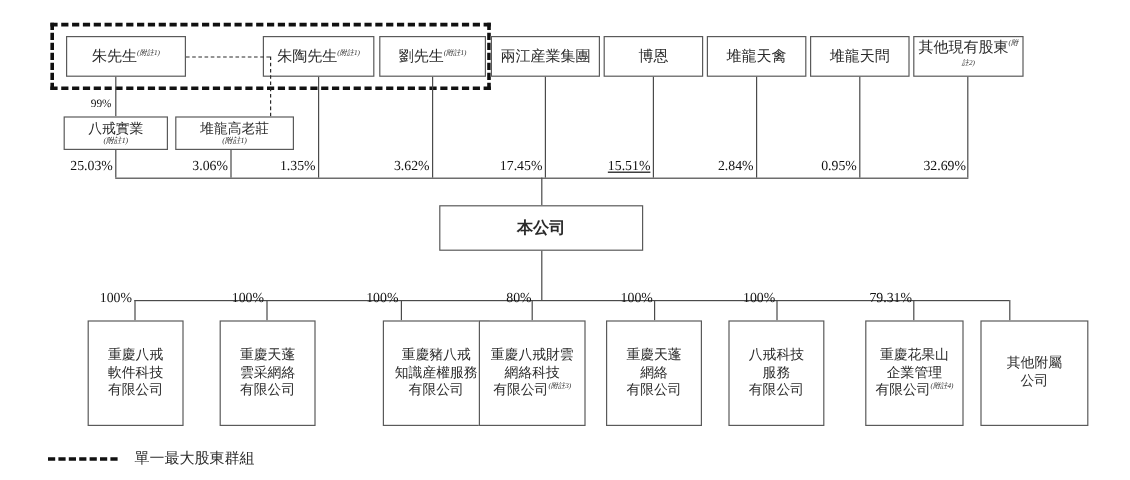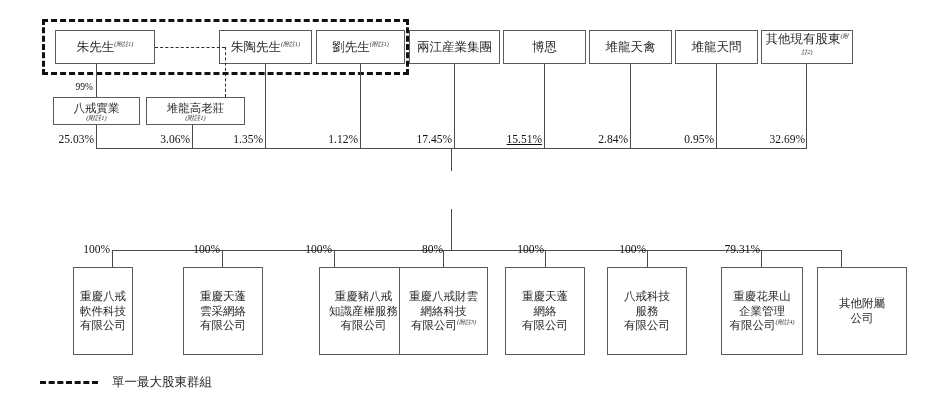--- a/index.html
+++ b/index.html
@@ -136,30 +136,33 @@
   <div class="v-line" style="left:360px;top:64px;height:84px;"></div>
   <div class="v-line" style="left:454px;top:64px;height:84px;"></div>
   <div class="v-line" style="left:544px;top:64px;height:84px;"></div>
   <div class="v-line" style="left:630px;top:64px;height:84px;"></div>
   <div class="v-line" style="left:716px;top:64px;height:84px;"></div>
   <div class="v-line" style="left:806px;top:64px;height:84px;"></div>
 
   <div class="pct" style="left:52px;top:133px;width:42px;"><span>25.03%</span></div>
   <div class="pct" style="left:148px;top:133px;width:42px;"><span>3.06%</span></div>
   <div class="pct" style="left:221px;top:133px;width:42px;"><span>1.35%</span></div>
-  <div class="pct" style="left:316px;top:133px;width:42px;"><span>1.12%</span></div>
+  <div class="pct" style="left:316px;top:133px;width:42px;"><span>3.62%</span></div>
   <div class="pct" style="left:407px;top:133px;width:45px;"><span>17.45%</span></div>
   <div class="pct" style="left:497px;top:133px;width:45px;text-decoration:underline;"><span>15.51%</span></div>
   <div class="pct" style="left:586px;top:133px;width:42px;"><span>2.84%</span></div>
   <div class="pct" style="left:672px;top:133px;width:42px;"><span>0.95%</span></div>
   <div class="pct" style="left:760px;top:133px;width:45px;"><span>32.69%</span></div>
 
   <div class="h-line" style="left:96px;top:148px;width:711px;"></div>
   <div class="v-line" style="left:451px;top:148px;height:23px;"></div>
 
+  <div class="box company" style="left:366px;top:171px;width:170px;">
+    <span class="txt">本公司</span>
+  </div>
 
   <div class="v-line" style="left:451px;top:209px;height:41px;"></div>
 
   <div class="h-line" style="left:112px;top:250px;width:729px;"></div>
 
   <div class="pct" style="left:76px;top:243px;width:34px;"><span>100%</span></div>
   <div class="pct" style="left:186px;top:243px;width:34px;"><span>100%</span></div>
   <div class="pct" style="left:298px;top:243px;width:34px;"><span>100%</span></div>
   <div class="pct" style="left:409px;top:243px;width:34px;"><span>80%</span></div>
   <div class="pct" style="left:510px;top:243px;width:34px;"><span>100%</span></div>
@@ -168,21 +171,21 @@
 
   <div class="v-line" style="left:112px;top:250px;height:17px;"></div>
   <div class="v-line" style="left:222px;top:250px;height:17px;"></div>
   <div class="v-line" style="left:334px;top:250px;height:17px;"></div>
   <div class="v-line" style="left:443px;top:250px;height:17px;"></div>
   <div class="v-line" style="left:545px;top:250px;height:17px;"></div>
   <div class="v-line" style="left:647px;top:250px;height:17px;"></div>
   <div class="v-line" style="left:761px;top:250px;height:17px;"></div>
   <div class="v-line" style="left:841px;top:250px;height:17px;"></div>
 
-  <div class="box sub-box" style="left:73px;top:267px;width:60px;">
+  <div class="box sub-box" style="left:73px;top:267px;width:80px;">
     <span class="txt">
       <span>重慶八戒</span><br>
       <span>軟件科技</span><br>
       <span>有限公司</span>
     </span>
   </div>
 
   <div class="box sub-box" style="left:183px;top:267px;width:80px;">
     <span class="txt">
       <span>重慶天蓬</span><br>

